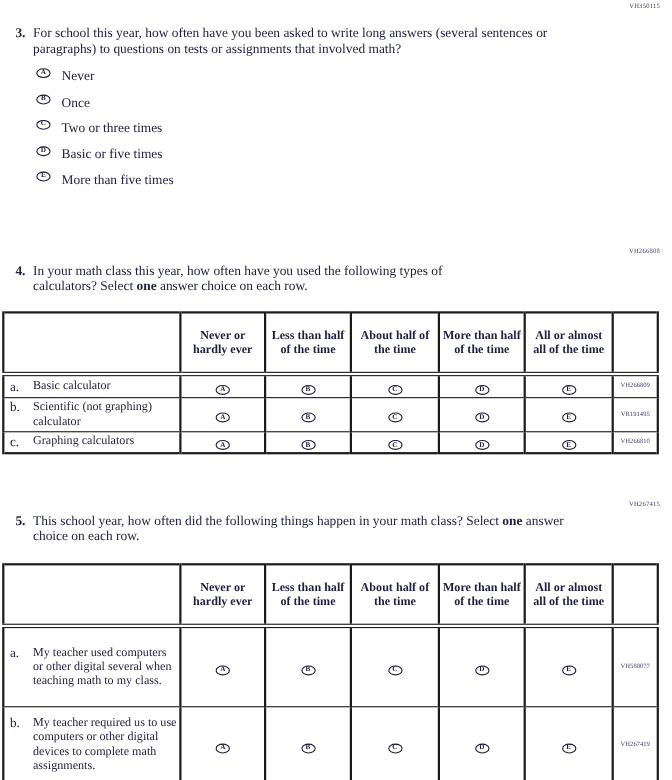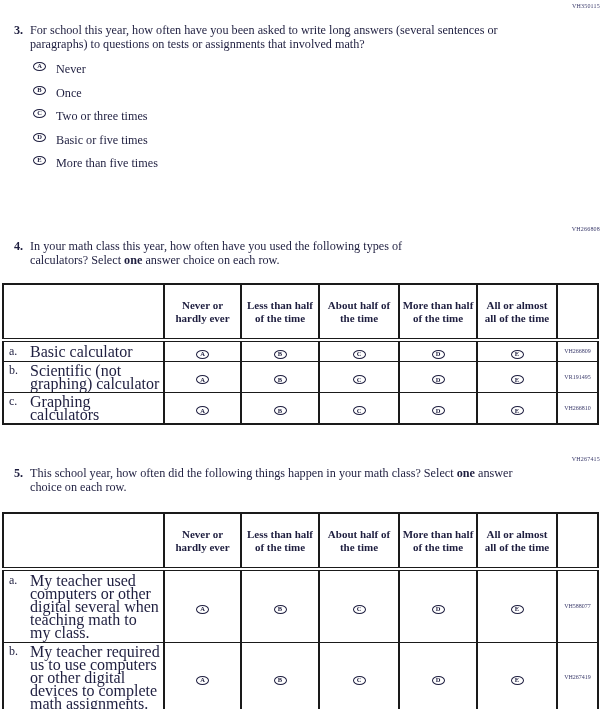--- a/index.html
+++ b/index.html
@@ -66,21 +66,21 @@
     border-bottom:4px double #1a1a1a;
     font-weight:bold;
     font-size:11px;
     line-height:12.5px;
     text-align:center;
     padding:2px 2px;
   }
   .label-cell { padding:2px 2px 2px 5px !important; }
   .label-wrap { display:flex; align-items:flex-start; }
   .row-id { width:21px; flex:none; font-size:12px; line-height:13px; }
-  .row-label { font-size:16px; line-height:13px; }
+  .row-label { font-size:11px; line-height:13px; }
   .bubble-cell { text-align:center; }
   .code-cell {
     font-size:6px;
     text-align:center;
     color:#3b3b6b;
     padding:1px !important;
   }
   #t4 { top:283px; }
   #t5 { top:512px; }
   .h-hdr  { height:56px;margin-top:44px; }

